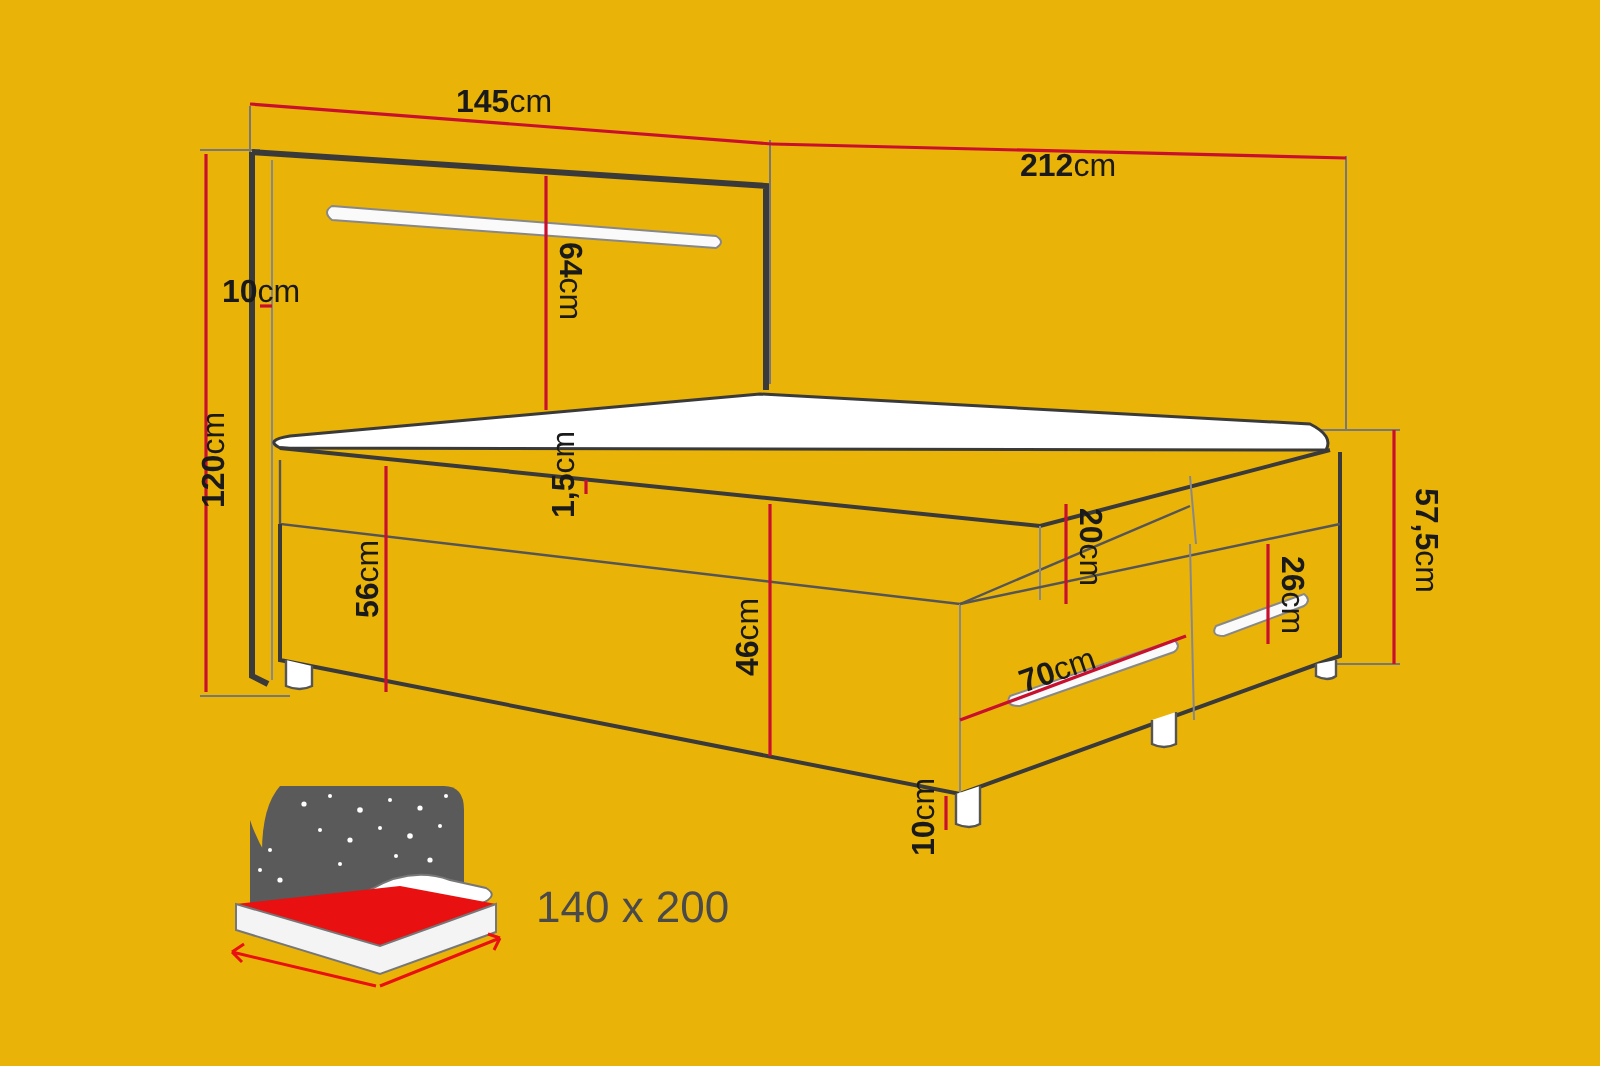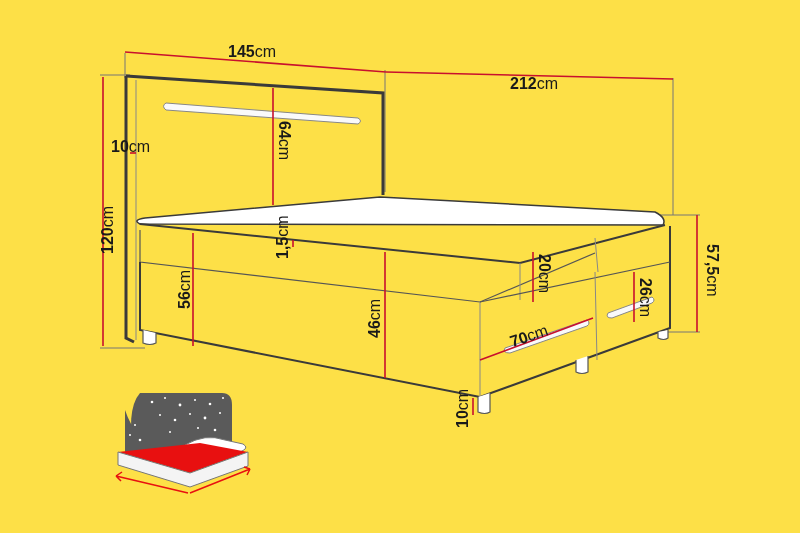--- a/index.html
+++ b/index.html
@@ -1,16 +1,16 @@
 <!DOCTYPE html>
 <html><head>
 <meta charset="utf-8">
 <style>
   html, body { margin: 0; padding: 0; background: #ffffff; }
-  #stage { position: relative; width: 800px; height: 533px; overflow: hidden; background: #fde047; }
+  #stage { position: relative; width: 800px; height: 533px; overflow: hidden; background: #eab308; }
   svg { position: absolute; left: 0; top: 0; }
   .lbl { position: absolute; font-family: "Liberation Sans", sans-serif; color: #1a1a1a; white-space: nowrap; font-size: 16px; line-height: 1; }
   .lbl b { font-weight: 700; }
   .lbl .u { font-weight: 400; }
   .rot { transform-origin: left top; transform: rotate(90deg); }
   .size-lbl { position: absolute; font-family: "Liberation Sans", sans-serif; color: #4a4a4a; font-size: 22px; left: 268px; top: 441px; }
 </style>
 </head>
 <body>
 
@@ -111,13 +111,14 @@
   <div class="lbl rot" style="left:292px; top:121px;"><b>64</b><span class="u">cm</span></div>
   <div class="lbl" style="left:275px; top:259px; transform: rotate(-90deg); transform-origin:left top;"><b>1,5</b><span class="u">cm</span></div>
   <div class="lbl" style="left:177px; top:309px; transform: rotate(-90deg); transform-origin:left top;"><b>56</b><span class="u">cm</span></div>
   <div class="lbl" style="left:367px; top:338px; transform: rotate(-90deg); transform-origin:left top;"><b>46</b><span class="u">cm</span></div>
   <div class="lbl rot" style="left:552px; top:254px;"><b>20</b><span class="u">cm</span></div>
   <div class="lbl rot" style="left:720px; top:244px;"><b>57,5</b><span class="u">cm</span></div>
   <div class="lbl rot" style="left:653px; top:278px;"><b>26</b><span class="u">cm</span></div>
   <div class="lbl" style="left:508px; top:335px; transform: rotate(-19deg); transform-origin:left top;"><b>70</b><span class="u">cm</span></div>
   <div class="lbl" style="left:455px; top:428px; transform: rotate(-90deg); transform-origin:left top;"><b>10</b><span class="u">cm</span></div>
 
+  <div class="size-lbl">140 x 200</div>
 </div>
 
 </body></html>

